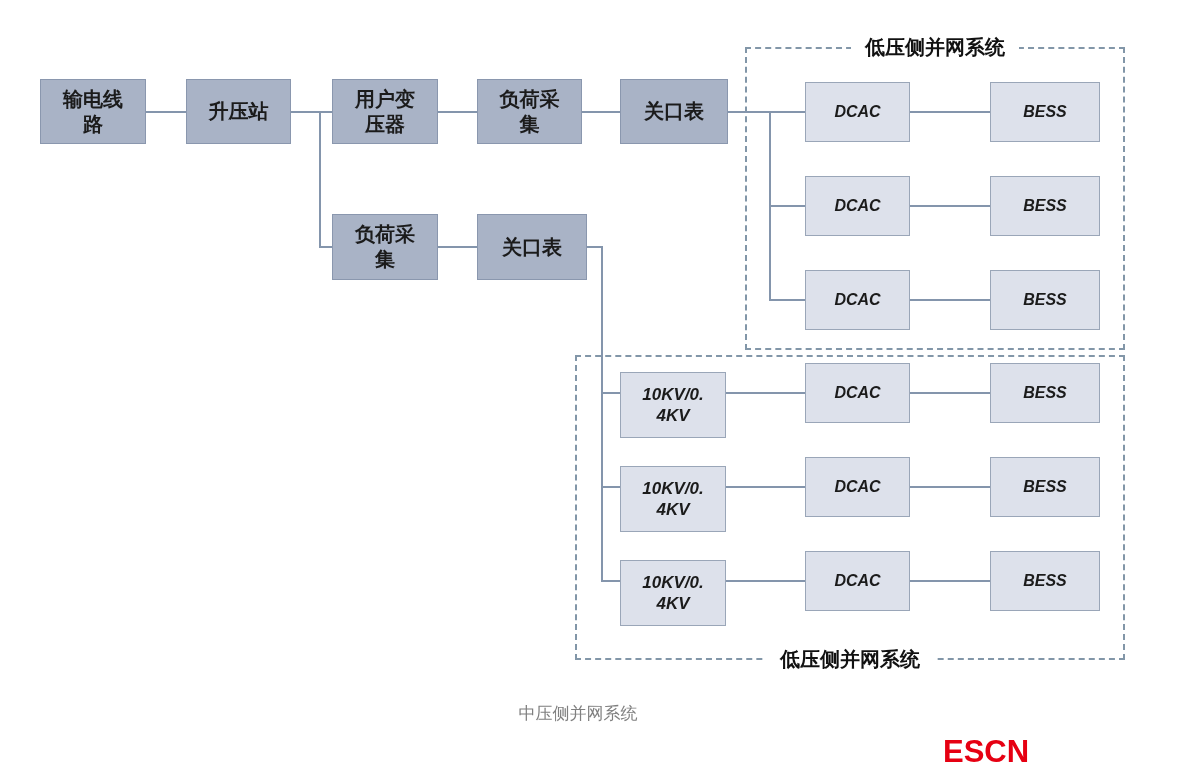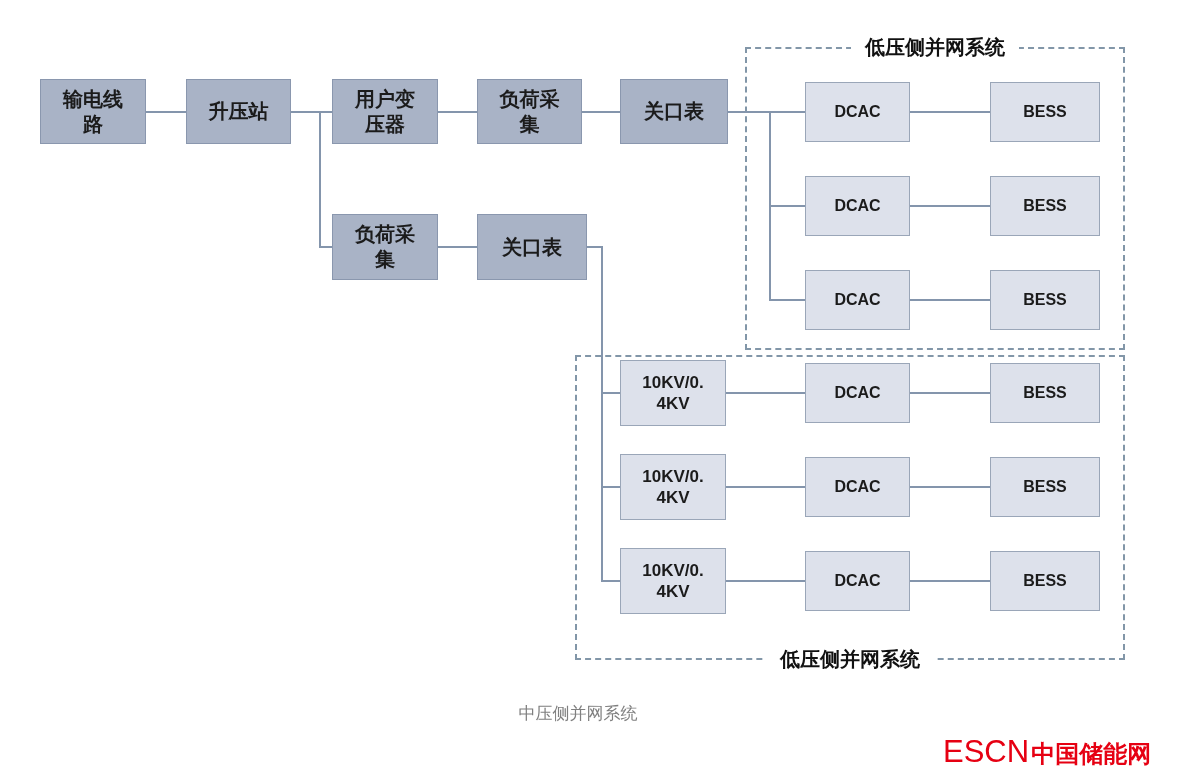--- a/index.html
+++ b/index.html
@@ -12,33 +12,33 @@
     --text:#1b1b1b;
     --caption:#7f7f7f;
     --brand-red:#e60012;
   }
   *{box-sizing:border-box;margin:0;padding:0;}
   body{font-family:"Liberation Sans","DejaVu Sans",sans-serif;background:#fff;}
   .canvas{position:relative;width:1178px;height:783px;background:#fff;overflow:hidden;}
   .node{position:absolute;display:flex;align-items:center;justify-content:center;
         text-align:center;white-space:pre-line;font-weight:bold;color:var(--text);line-height:1.25;}
   .node.dark{background:var(--node-dark);border:1px solid var(--node-dark-border);font-size:20px;}
-  .node.light{background:var(--node-light);border:1px solid var(--node-light-border);font-size:16px;}
-  .node.kv{font-size:17px;}
+  .node.light{background:var(--node-light);border:1px solid var(--node-light-border);font-size:16px;font-style:italic;}
+  .node.kv{font-size:17px;margin-top:12px;}
   .h-line{position:absolute;height:2px;background:var(--line);}
   .v-line{position:absolute;width:2px;background:var(--line);}
   .group{position:absolute;border:2px dashed var(--dash);}
   .group-title{position:absolute;left:50%;transform:translateX(-50%);background:#fff;
         padding:0 14px;font-weight:bold;font-size:20px;white-space:nowrap;color:#111;}
   .group-title.top{top:-15px;}
   .group-title.bottom{bottom:-15px;}
   .caption{position:absolute;left:398px;top:702px;width:360px;text-align:center;
         color:var(--caption);font-size:17px;}
   .brand{position:absolute;left:943px;top:734px;display:flex;align-items:baseline;gap:2px;}
-  .brand .escn{color:var(--brand-red);font-weight:400;font-size:31px;}
+  .brand .escn{color:var(--brand-red);font-weight:700;font-size:31px;}
   .brand .site{color:var(--brand-red);font-weight:bold;font-size:24px;}
 </style>
 </head>
 <body>
 
 <div class="canvas">
 
   <div class="node dark" style="left:40px;top:79px;width:106px;height:65px">输电线
 路</div>
   <div class="node dark" style="left:186px;top:79px;width:105px;height:65px">升压站</div>
@@ -113,16 +113,15 @@
   <div class="h-line" style="left:726px;top:580px;width:79px"></div>
 
   <div class="h-line" style="left:910px;top:392px;width:80px"></div>
   <div class="h-line" style="left:910px;top:486px;width:80px"></div>
   <div class="h-line" style="left:910px;top:580px;width:80px"></div>
 
   <div class="caption">中压侧并网系统</div>
 
   <div class="brand">
     <span class="escn">ESCN</span>
-    <span class="site">中国储能网</span>
   </div>
 
 </div>
 
 </body></html>

